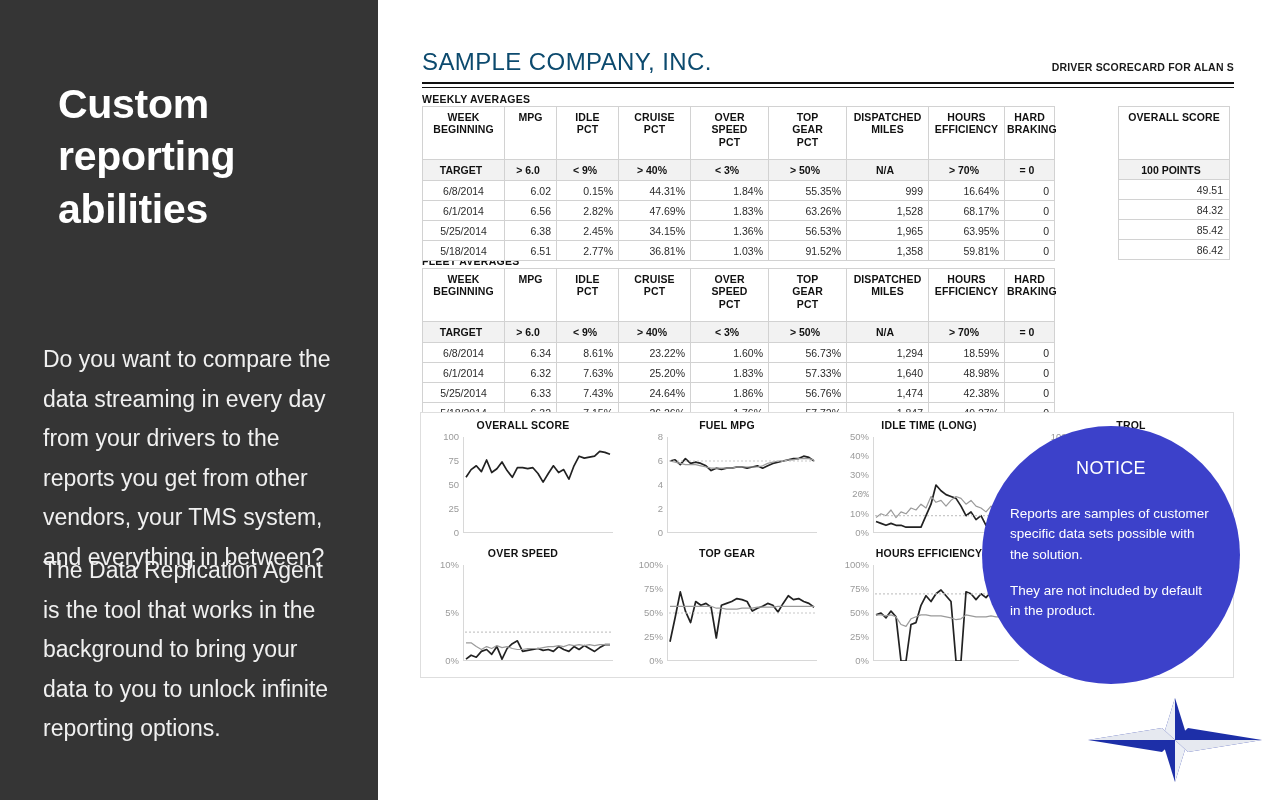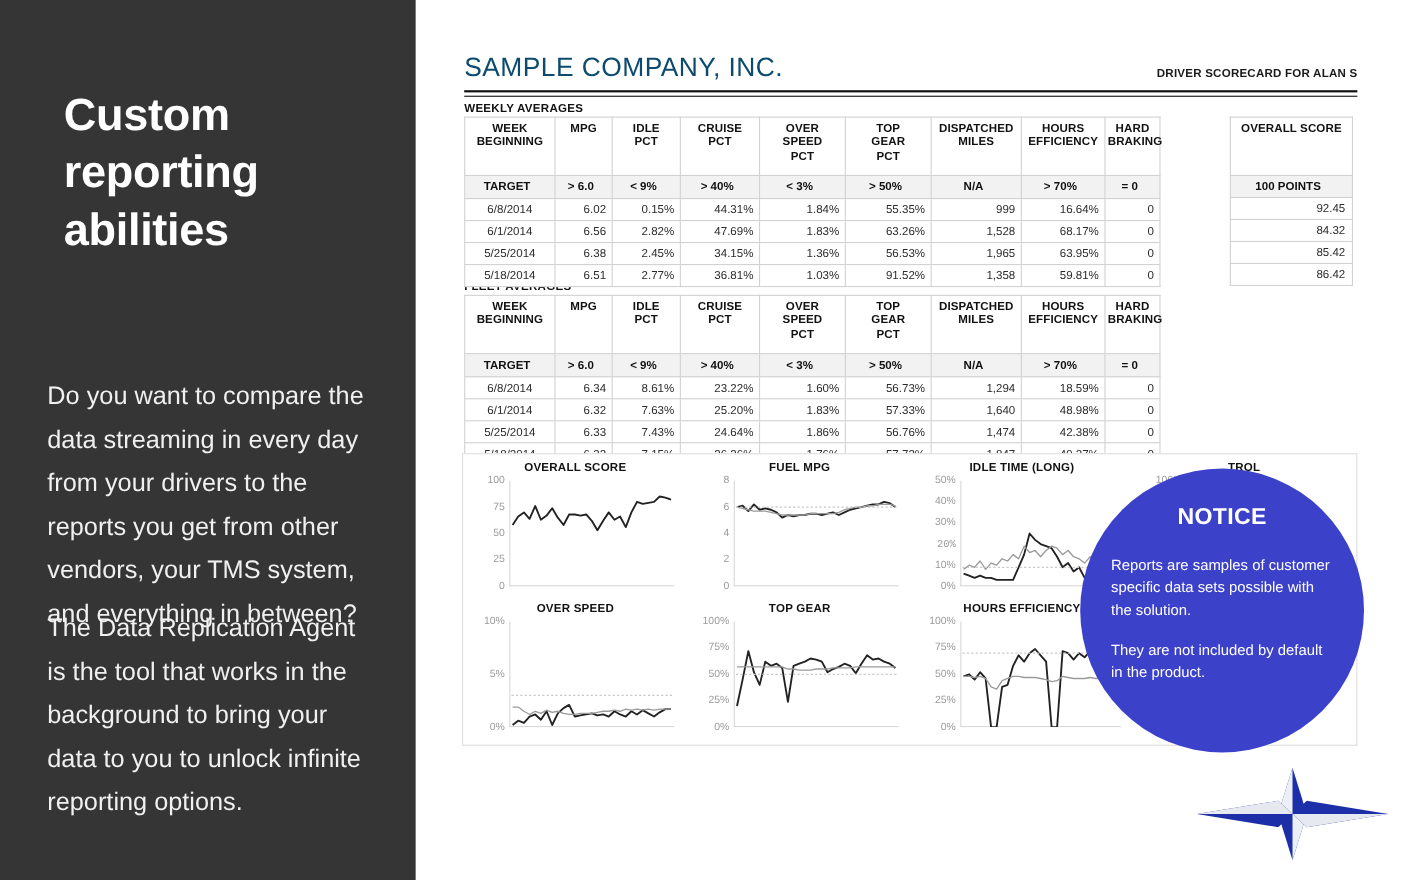--- a/index.html
+++ b/index.html
@@ -57,21 +57,21 @@
   .chart{position:absolute;}
   .ch-title{position:absolute;top:0;left:0;width:100%;text-align:center;font-size:10.5px;font-weight:bold;color:#111;letter-spacing:0.2px;}
   .ch-plot{position:absolute;top:18px;left:0;width:100%;height:96px;}
   .ytick{position:absolute;right:0;font-size:9.5px;color:#9b9b9b;text-align:right;line-height:1;transform:translateY(-50%);}
   .axis-v{position:absolute;top:0;bottom:0;width:1px;background:#d8d8d8;}
   .axis-h{position:absolute;left:0;right:0;height:1px;background:#d8d8d8;}
   .ylab-col{position:absolute;top:18px;height:96px;}
 
   
   #notice{position:absolute;left:982px;top:426px;width:258px;height:258px;border-radius:50%;background:#3c41ca;color:#fff;text-align:center;}
-  #notice-title{position:absolute;top:32px;left:0;width:100%;font-size:21px;font-weight:700;letter-spacing:0.3px;}
+  #notice-title{position:absolute;top:32px;left:0;width:100%;font-size:18px;font-weight:400;letter-spacing:0.3px;}
   #notice-body{position:absolute;top:78px;left:28px;width:202px;font-size:13.5px;line-height:1.5;text-align:left;}
   #notice-body p{margin:0 0 16px 0;}
 
   
   #logo{position:absolute;left:1080px;top:696px;width:190px;height:96px;}
   #logo-text{position:absolute;left:1145px;top:755px;color:#12143a;font-family:"Liberation Serif",serif;}
   .lt-big{font-size:27px;letter-spacing:0.5px;}
   .lt-small{font-size:15px;letter-spacing:0.5px;}
 </style>
 </head>
@@ -269,21 +269,21 @@
       <thead>
         <tr>
           <th>OVERALL SCORE</th>
         </tr>
       </thead>
       <tbody>
           <tr class="target">
             <td>100 POINTS</td>
           </tr>
           <tr>
-            <td>92.45</td>
+            <td>49.51</td>
           </tr>
           <tr>
             <td>84.32</td>
           </tr>
           <tr>
             <td>85.42</td>
           </tr>
           <tr>
             <td>86.42</td>
           </tr>

